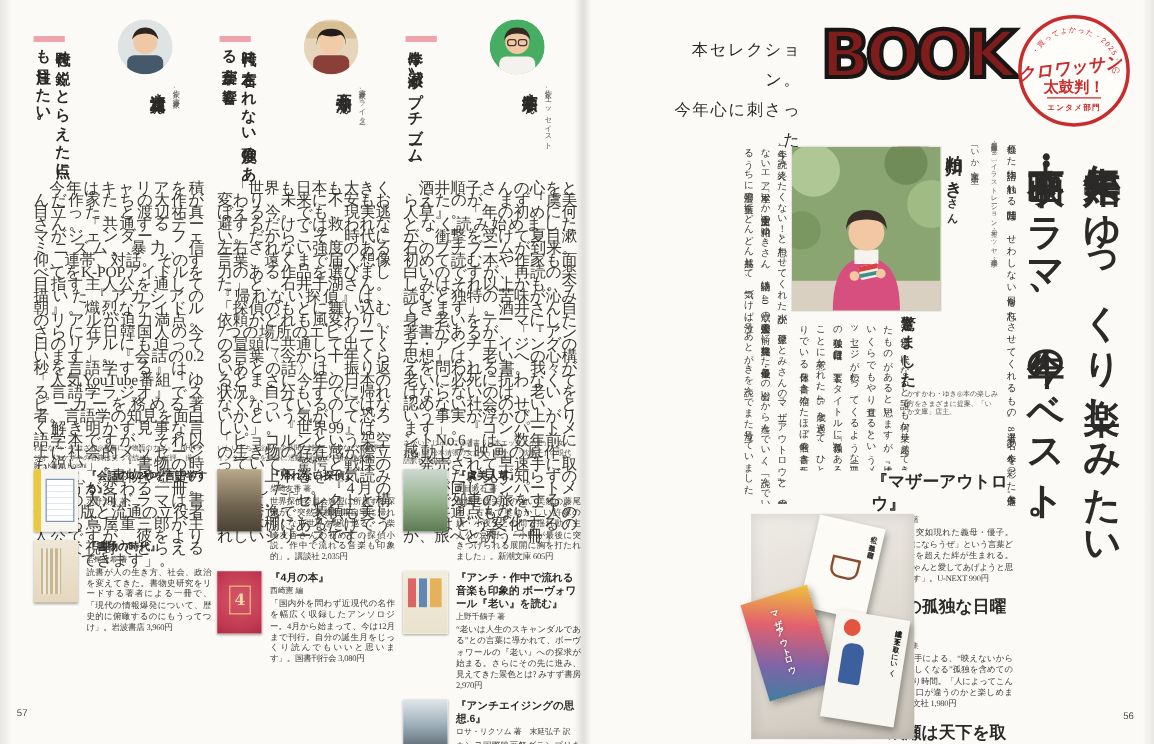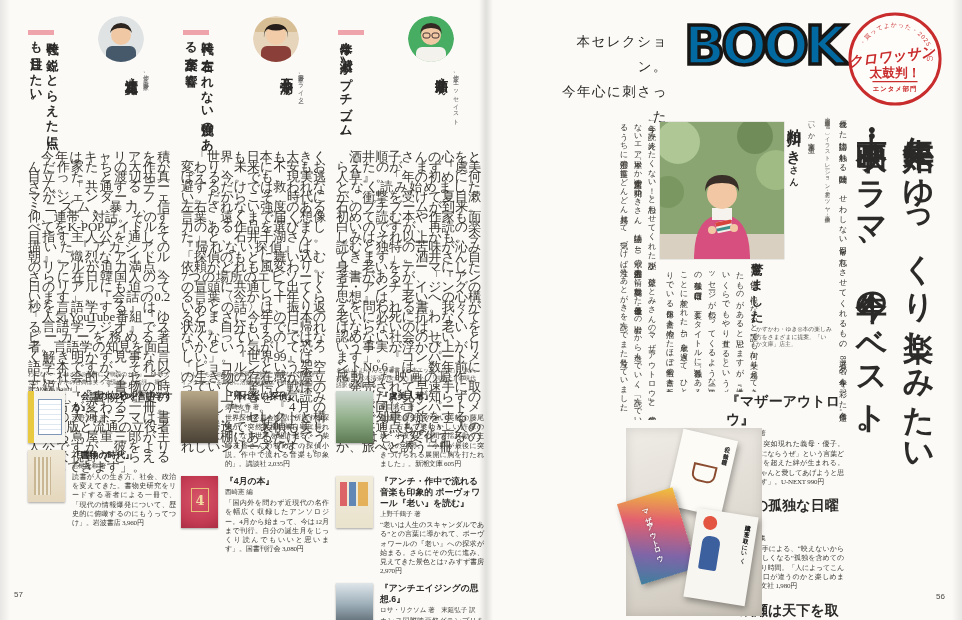--- a/index.html
+++ b/index.html
@@ -44,21 +44,21 @@
   .cv-gubijin{background:linear-gradient(180deg,#cfd9d2 0%,#8fae87 55%,#5d7a55 100%);}
   .cv-anti{background:linear-gradient(180deg,#f2ecdc,#e9e2cc);}
   .cv-anti::after{content:"";position:absolute;left:4px;top:6px;width:28px;height:24px;background:
      linear-gradient(90deg,#d8434a 0 7px,transparent 7px 9px,#3e6fae 9px 16px,transparent 16px 18px,#e2a33c 18px 25px);opacity:.8;}
   .cv-compart{background:linear-gradient(180deg,#dfe6ea 0%,#9fb0ba 40%,#38424b 100%);}
   .badge99{position:absolute;right:3px;top:3px;font-size:10px;font-weight:900;color:#fff;font-family:"DejaVu Sans",sans-serif;text-shadow:0 0 2px #c0628d;}
   .badge4{position:absolute;left:10px;top:12px;width:16px;height:22px;border:1px solid #e9c27a;color:#f2d9a0;font-size:13px;font-weight:bold;display:flex;align-items:center;justify-content:center;font-family:"DejaVu Serif",serif;}
   
   .kicker{position:absolute;left:556px;top:30px;width:112px;text-align:right;font-size:13.5px;letter-spacing:1.5px;line-height:1.85;font-weight:500;}
   .booklogo{position:absolute;left:684px;top:14px;font-family:"DejaVu Sans","Liberation Sans",sans-serif;
-    font-size:54px;font-weight:900;letter-spacing:-4px;color:#0369a1;-webkit-text-stroke:3.5px #171614;}
+    font-size:54px;font-weight:900;letter-spacing:-4px;color:#7f1d1d;-webkit-text-stroke:3.5px #171614;}
   .headline{position:absolute;font-size:31px;font-weight:600;letter-spacing:2px;line-height:1;}
   .lede{position:absolute;font-size:8px;letter-spacing:1px;color:#2f2d2a;}
   .credits-v{position:absolute;font-size:5.5px;color:#6b6862;letter-spacing:.5px;}
   .pagenum{position:absolute;font-size:8px;color:#4c4a45;font-family:"Liberation Sans","DejaVu Sans",sans-serif;}
   
   .f-store{position:absolute;left:806px;top:118px;height:100px;font-size:7px;color:#4c4a45;letter-spacing:1px;font-family:"Liberation Sans","DejaVu Sans",sans-serif;}
   .f-name{position:absolute;left:784px;top:118px;height:130px;font-size:14.5px;font-weight:bold;letter-spacing:2px;font-family:"Liberation Sans","DejaVu Sans",sans-serif;}
   .f-name .suffix{font-size:9px;}
   .f-quote{position:absolute;left:748px;top:132px;height:230px;font-size:12.5px;font-weight:bold;letter-spacing:1.5px;line-height:1.45;}
   .f-bio{position:absolute;left:756px;top:326px;width:76px;font-size:5.8px;line-height:7.6px;color:#55524c;font-family:"Liberation Sans","DejaVu Sans",sans-serif;}

